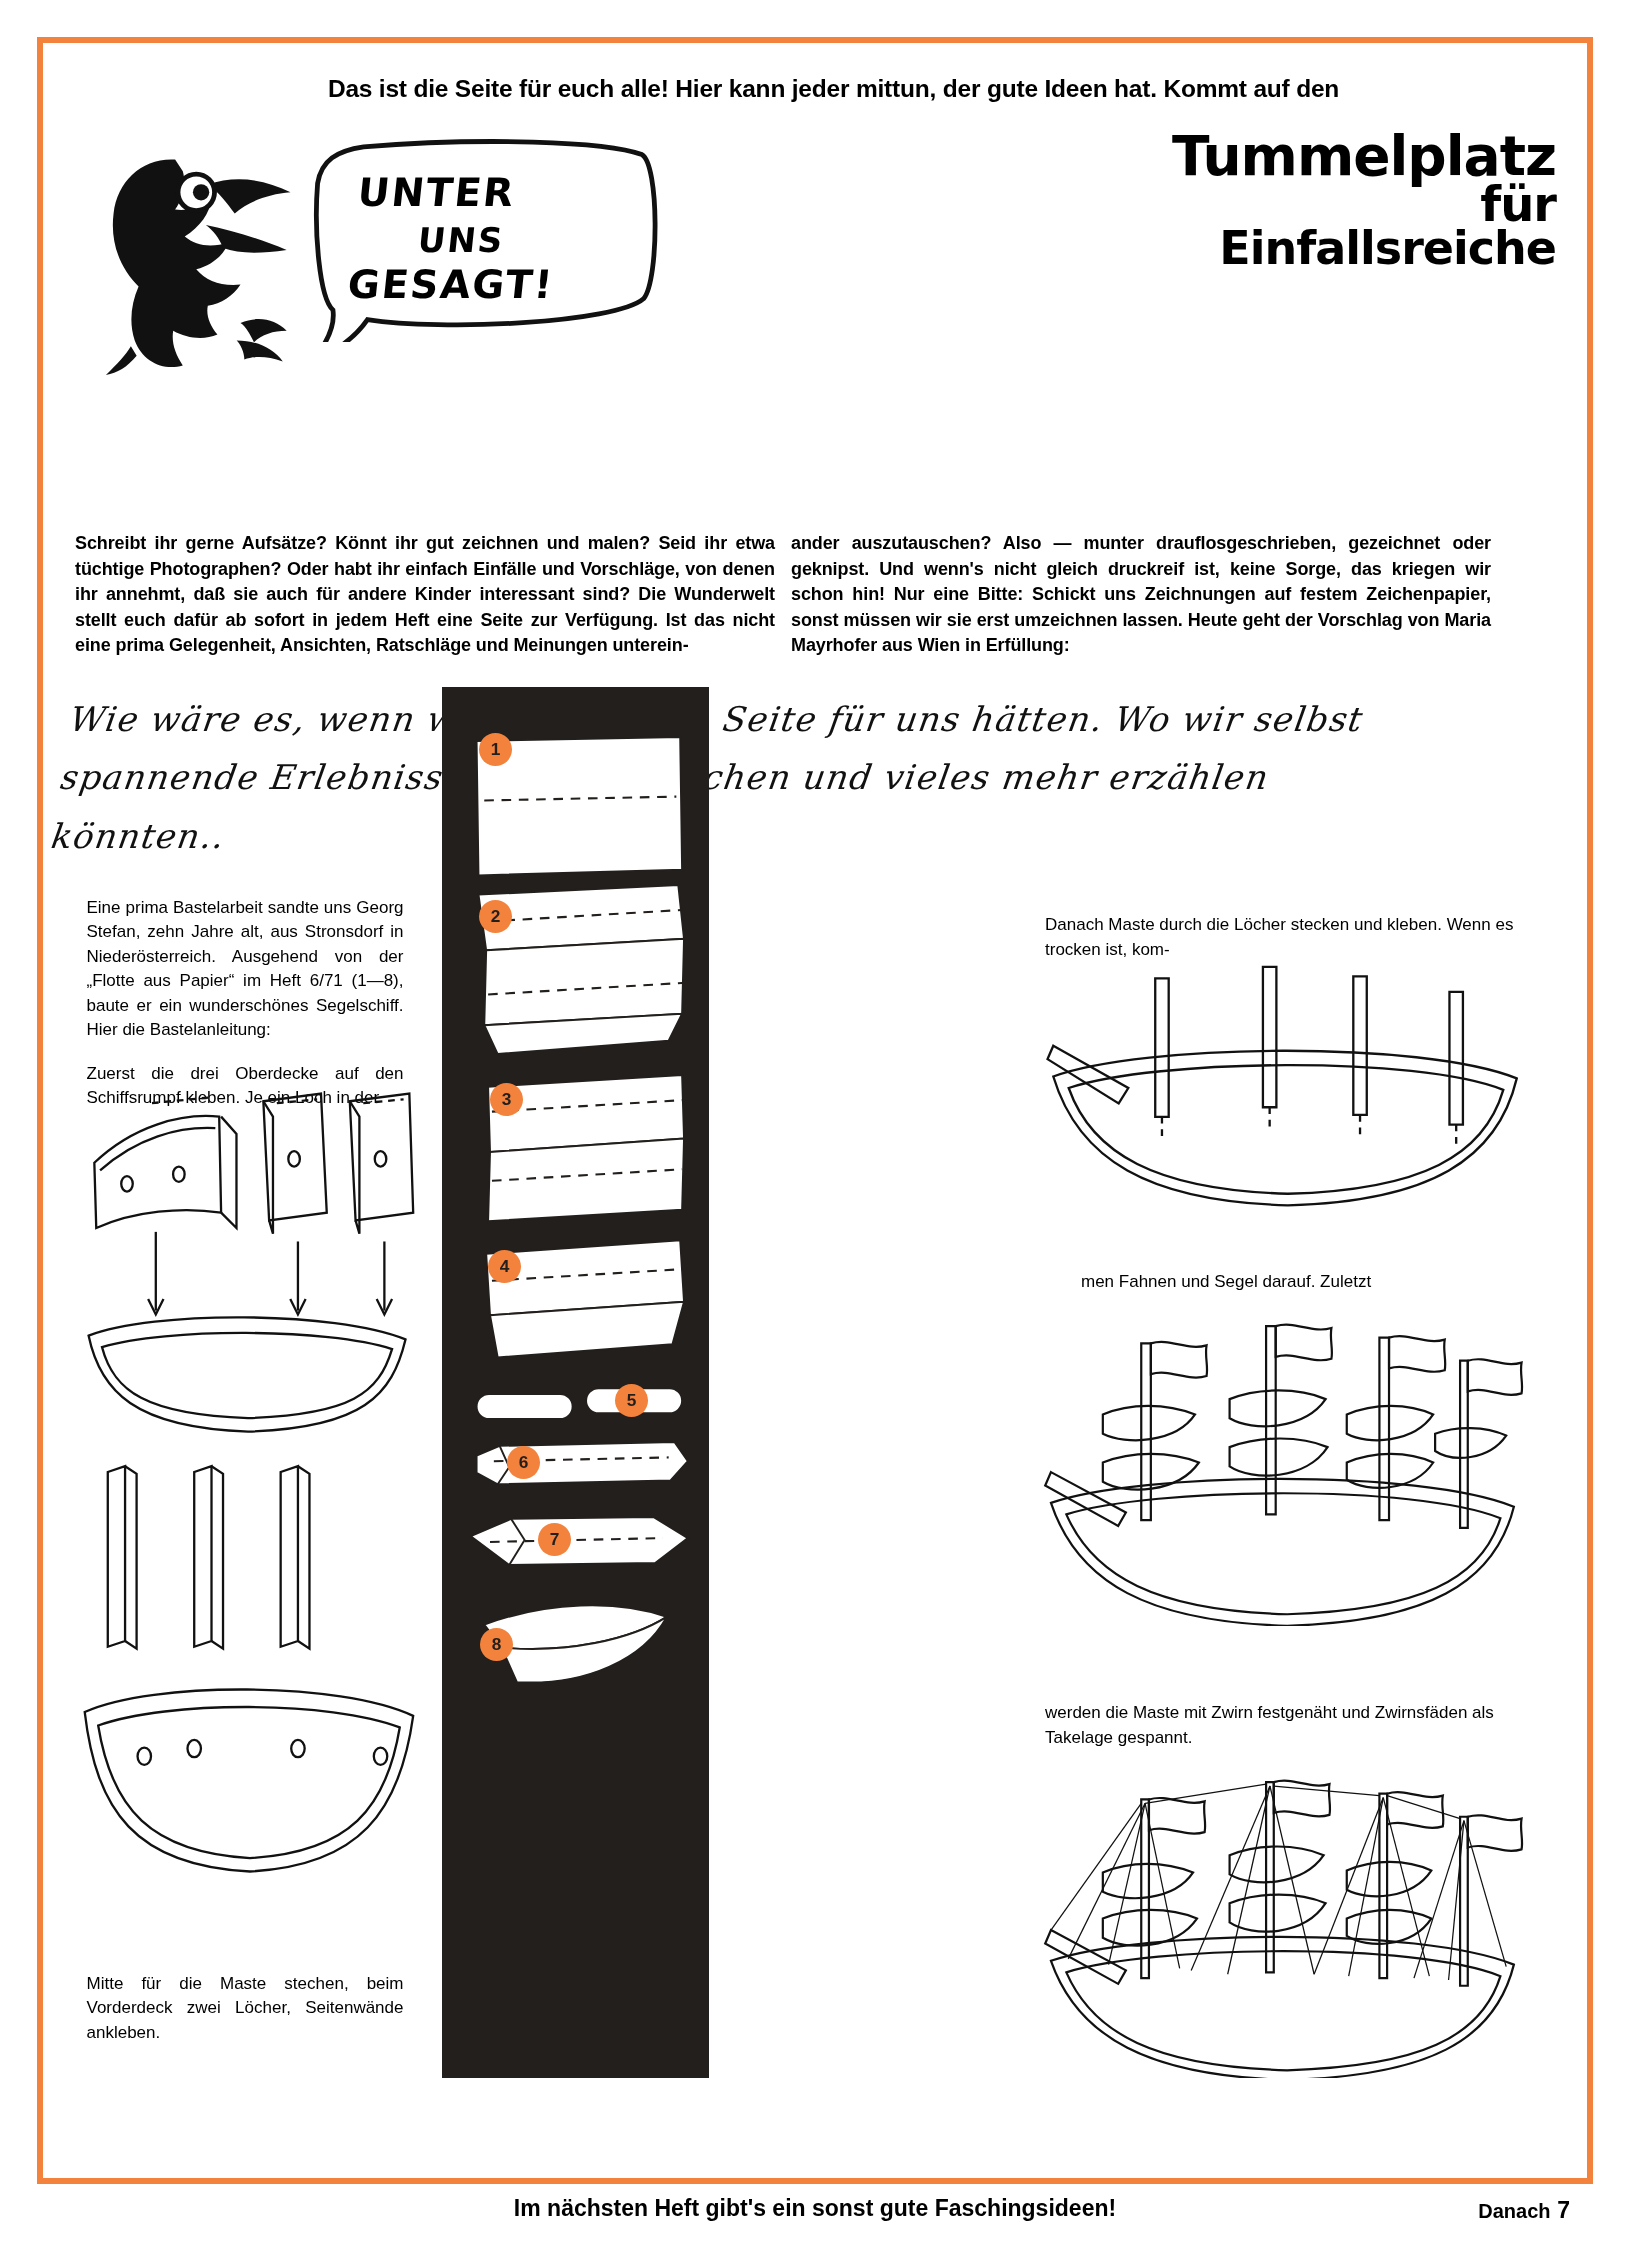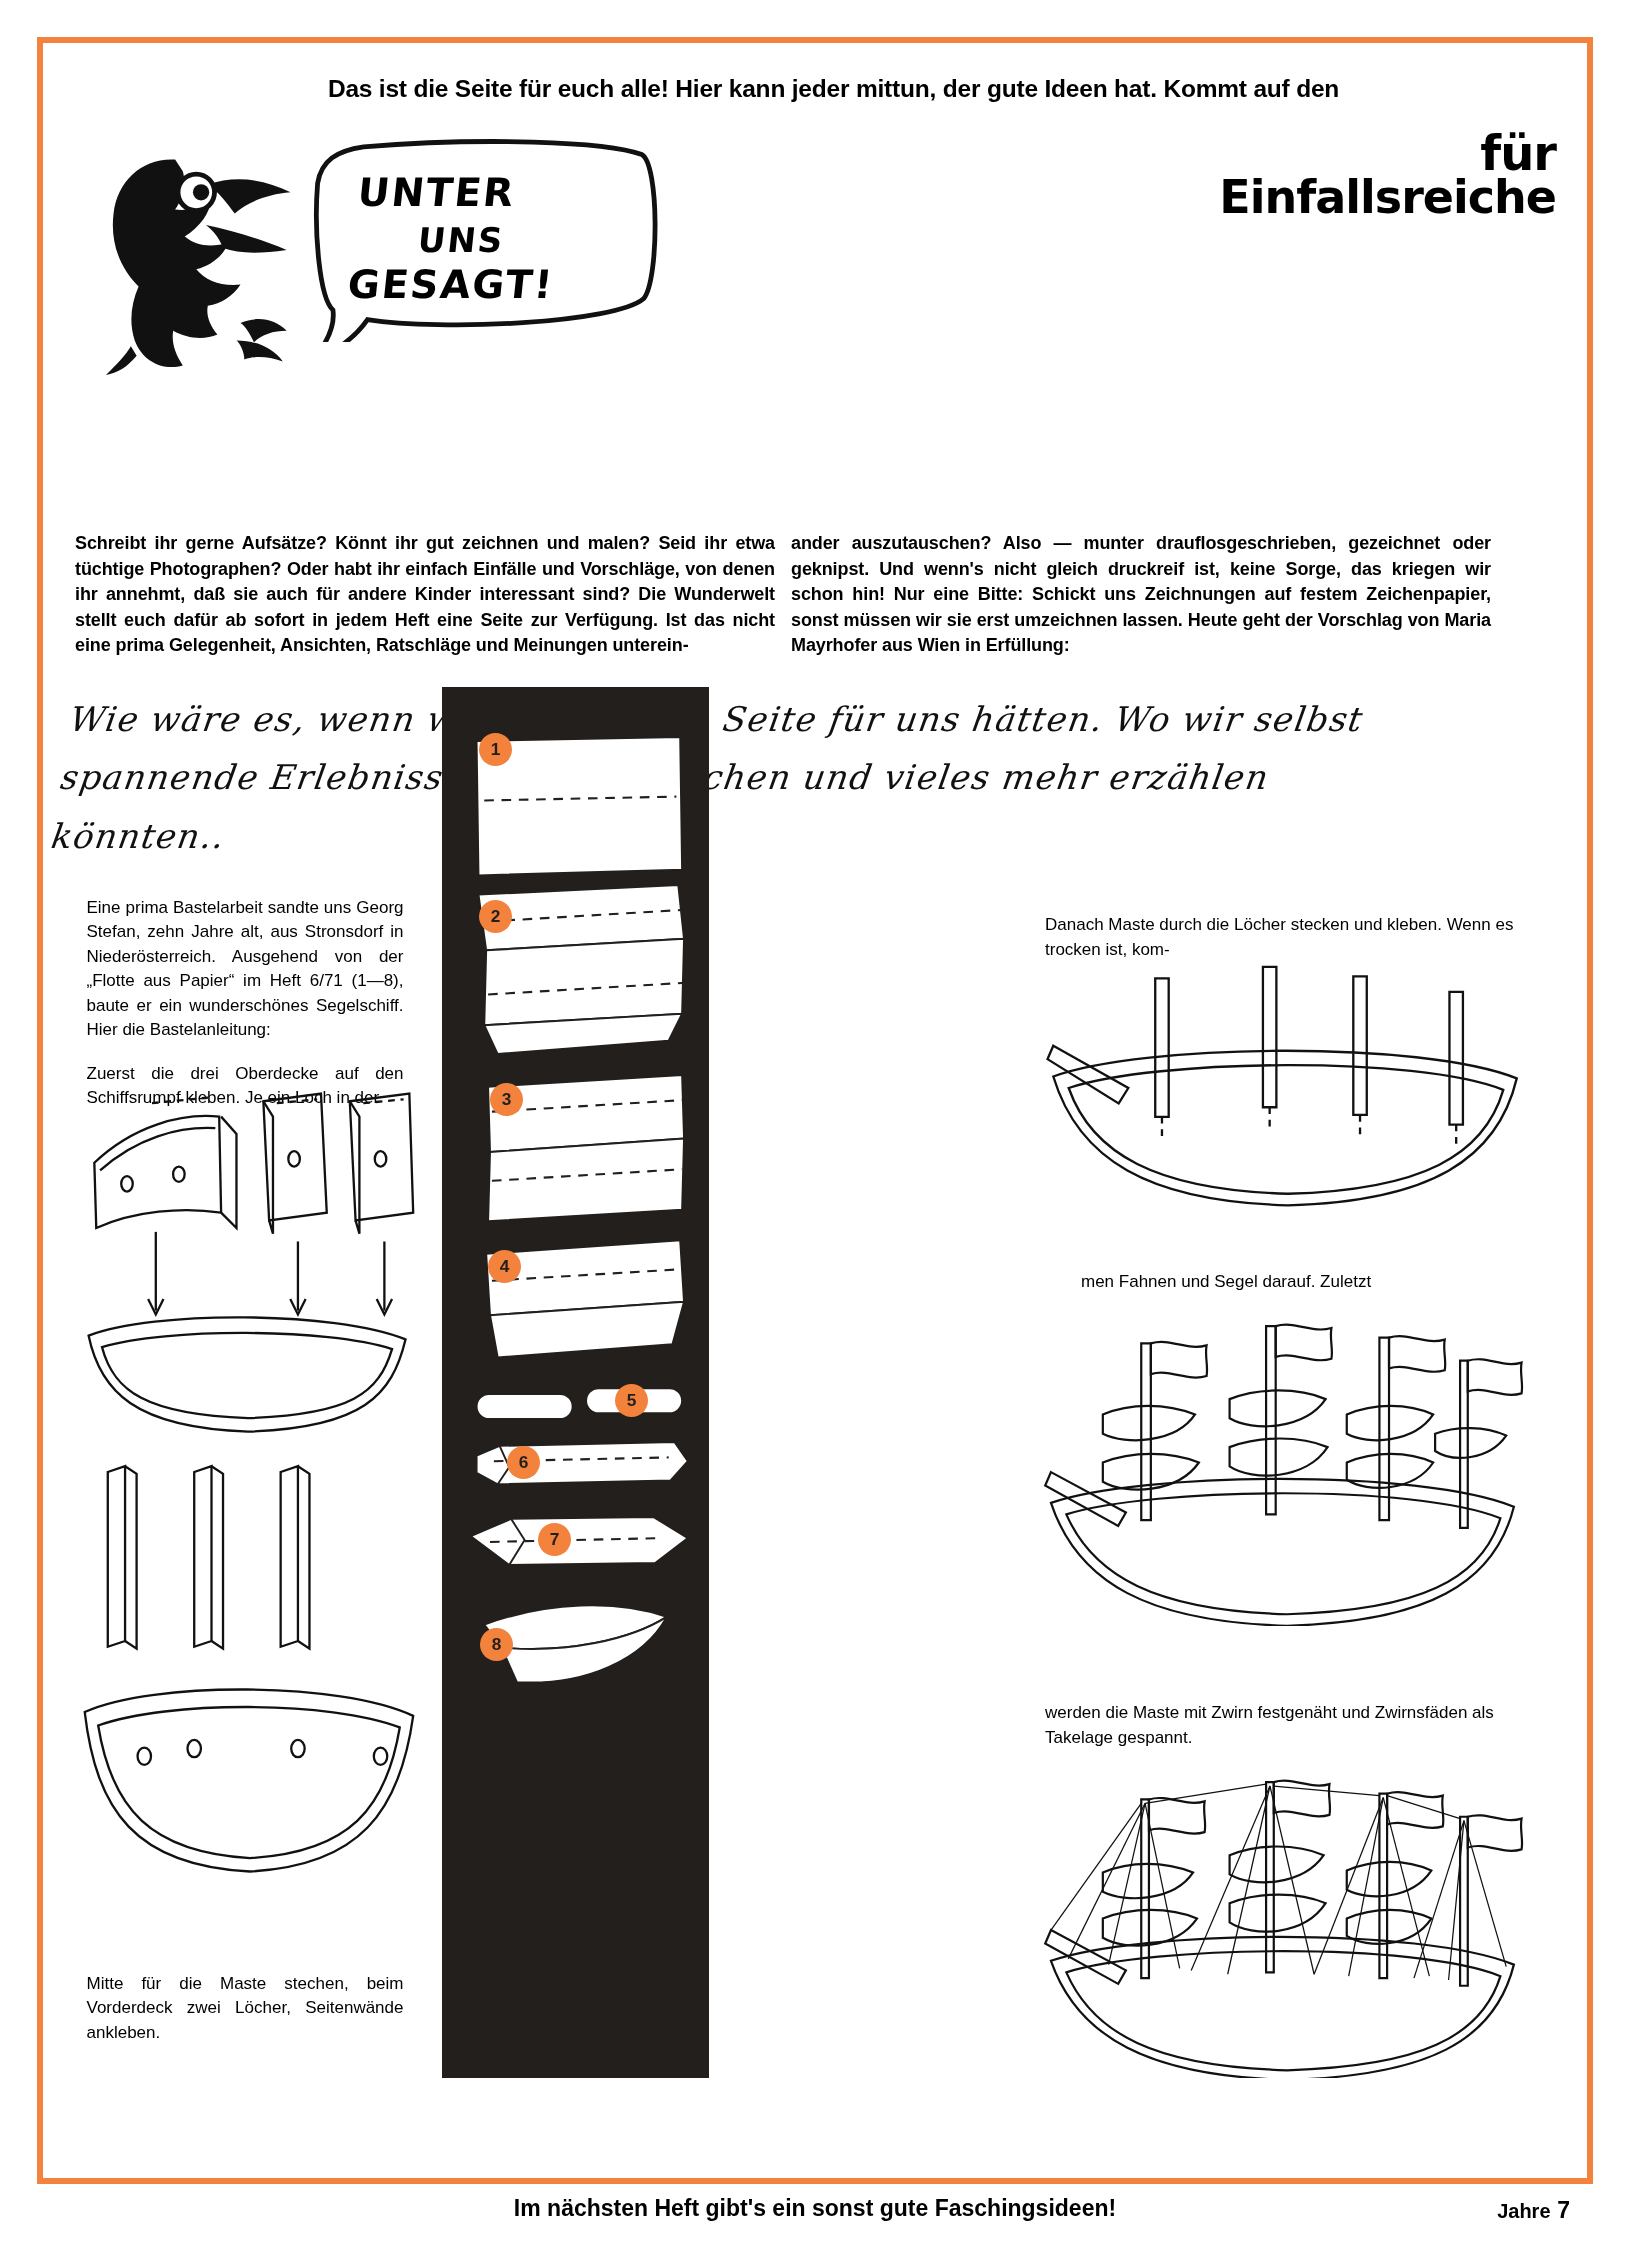--- a/index.html
+++ b/index.html
@@ -246,20 +246,21 @@
         <path d="M58 12 C180 2 310 6 348 20 C366 30 366 150 350 170 C320 196 140 204 62 192 C48 212 30 224 4 236 C22 214 28 196 26 182 C12 170 6 100 10 50 C14 26 30 16 58 12 Z" fill="#ffffff" stroke="#111" stroke-width="5"></path>
       </svg>
       <div class="bubble-text">
         <span class="bt-line bt1">UNTER</span>
         <span class="bt-line bt2">UNS</span>
         <span class="bt-line bt3">GESAGT!</span>
       </div>
     </div>
 
     <div class="title">
+      <span class="l1">Tummelplatz</span>
       <span class="l2">für</span>
       <span class="l3">Einfallsreiche</span>
     </div>
 
     <div class="intro">
       <div class="col">Schreibt ihr gerne Aufsätze? Könnt ihr gut zeichnen und malen? Seid ihr etwa tüchtige Photographen? Oder habt ihr einfach Einfälle und Vorschläge, von denen ihr annehmt, daß sie auch für andere Kinder interessant sind? Die Wunderwelt stellt euch dafür ab sofort in jedem Heft eine Seite zur Verfügung. Ist das nicht eine prima Gelegenheit, Ansichten, Ratschläge und Meinungen unterein-</div>
       <div class="col">ander auszutauschen? Also — munter drauflosgeschrieben, gezeichnet oder geknipst. Und wenn's nicht gleich druckreif ist, keine Sorge, das kriegen wir schon hin! Nur eine Bitte: Schickt uns Zeichnungen auf festem Zeichenpapier, sonst müssen wir sie erst umzeichnen lassen. Heute geht der Vorschlag von Maria Mayrhofer aus Wien in Erfüllung:</div>
     </div>
 
     <div class="handwriting">
@@ -479,17 +480,17 @@
           </g>
         </svg>
       </div>
 
     </div>
   </div>
 
   <div class="footer">
     <div class="footer-center">Im nächsten Heft gibt's ein sonst gute Faschingsideen!</div>
     <div class="footer-right">
-      <span>Jahre</span><span class="num">7</span>
+      <span>Danach</span><span class="num">7</span>
     </div>
   </div>
 </div>
 
 
 </body></html>

